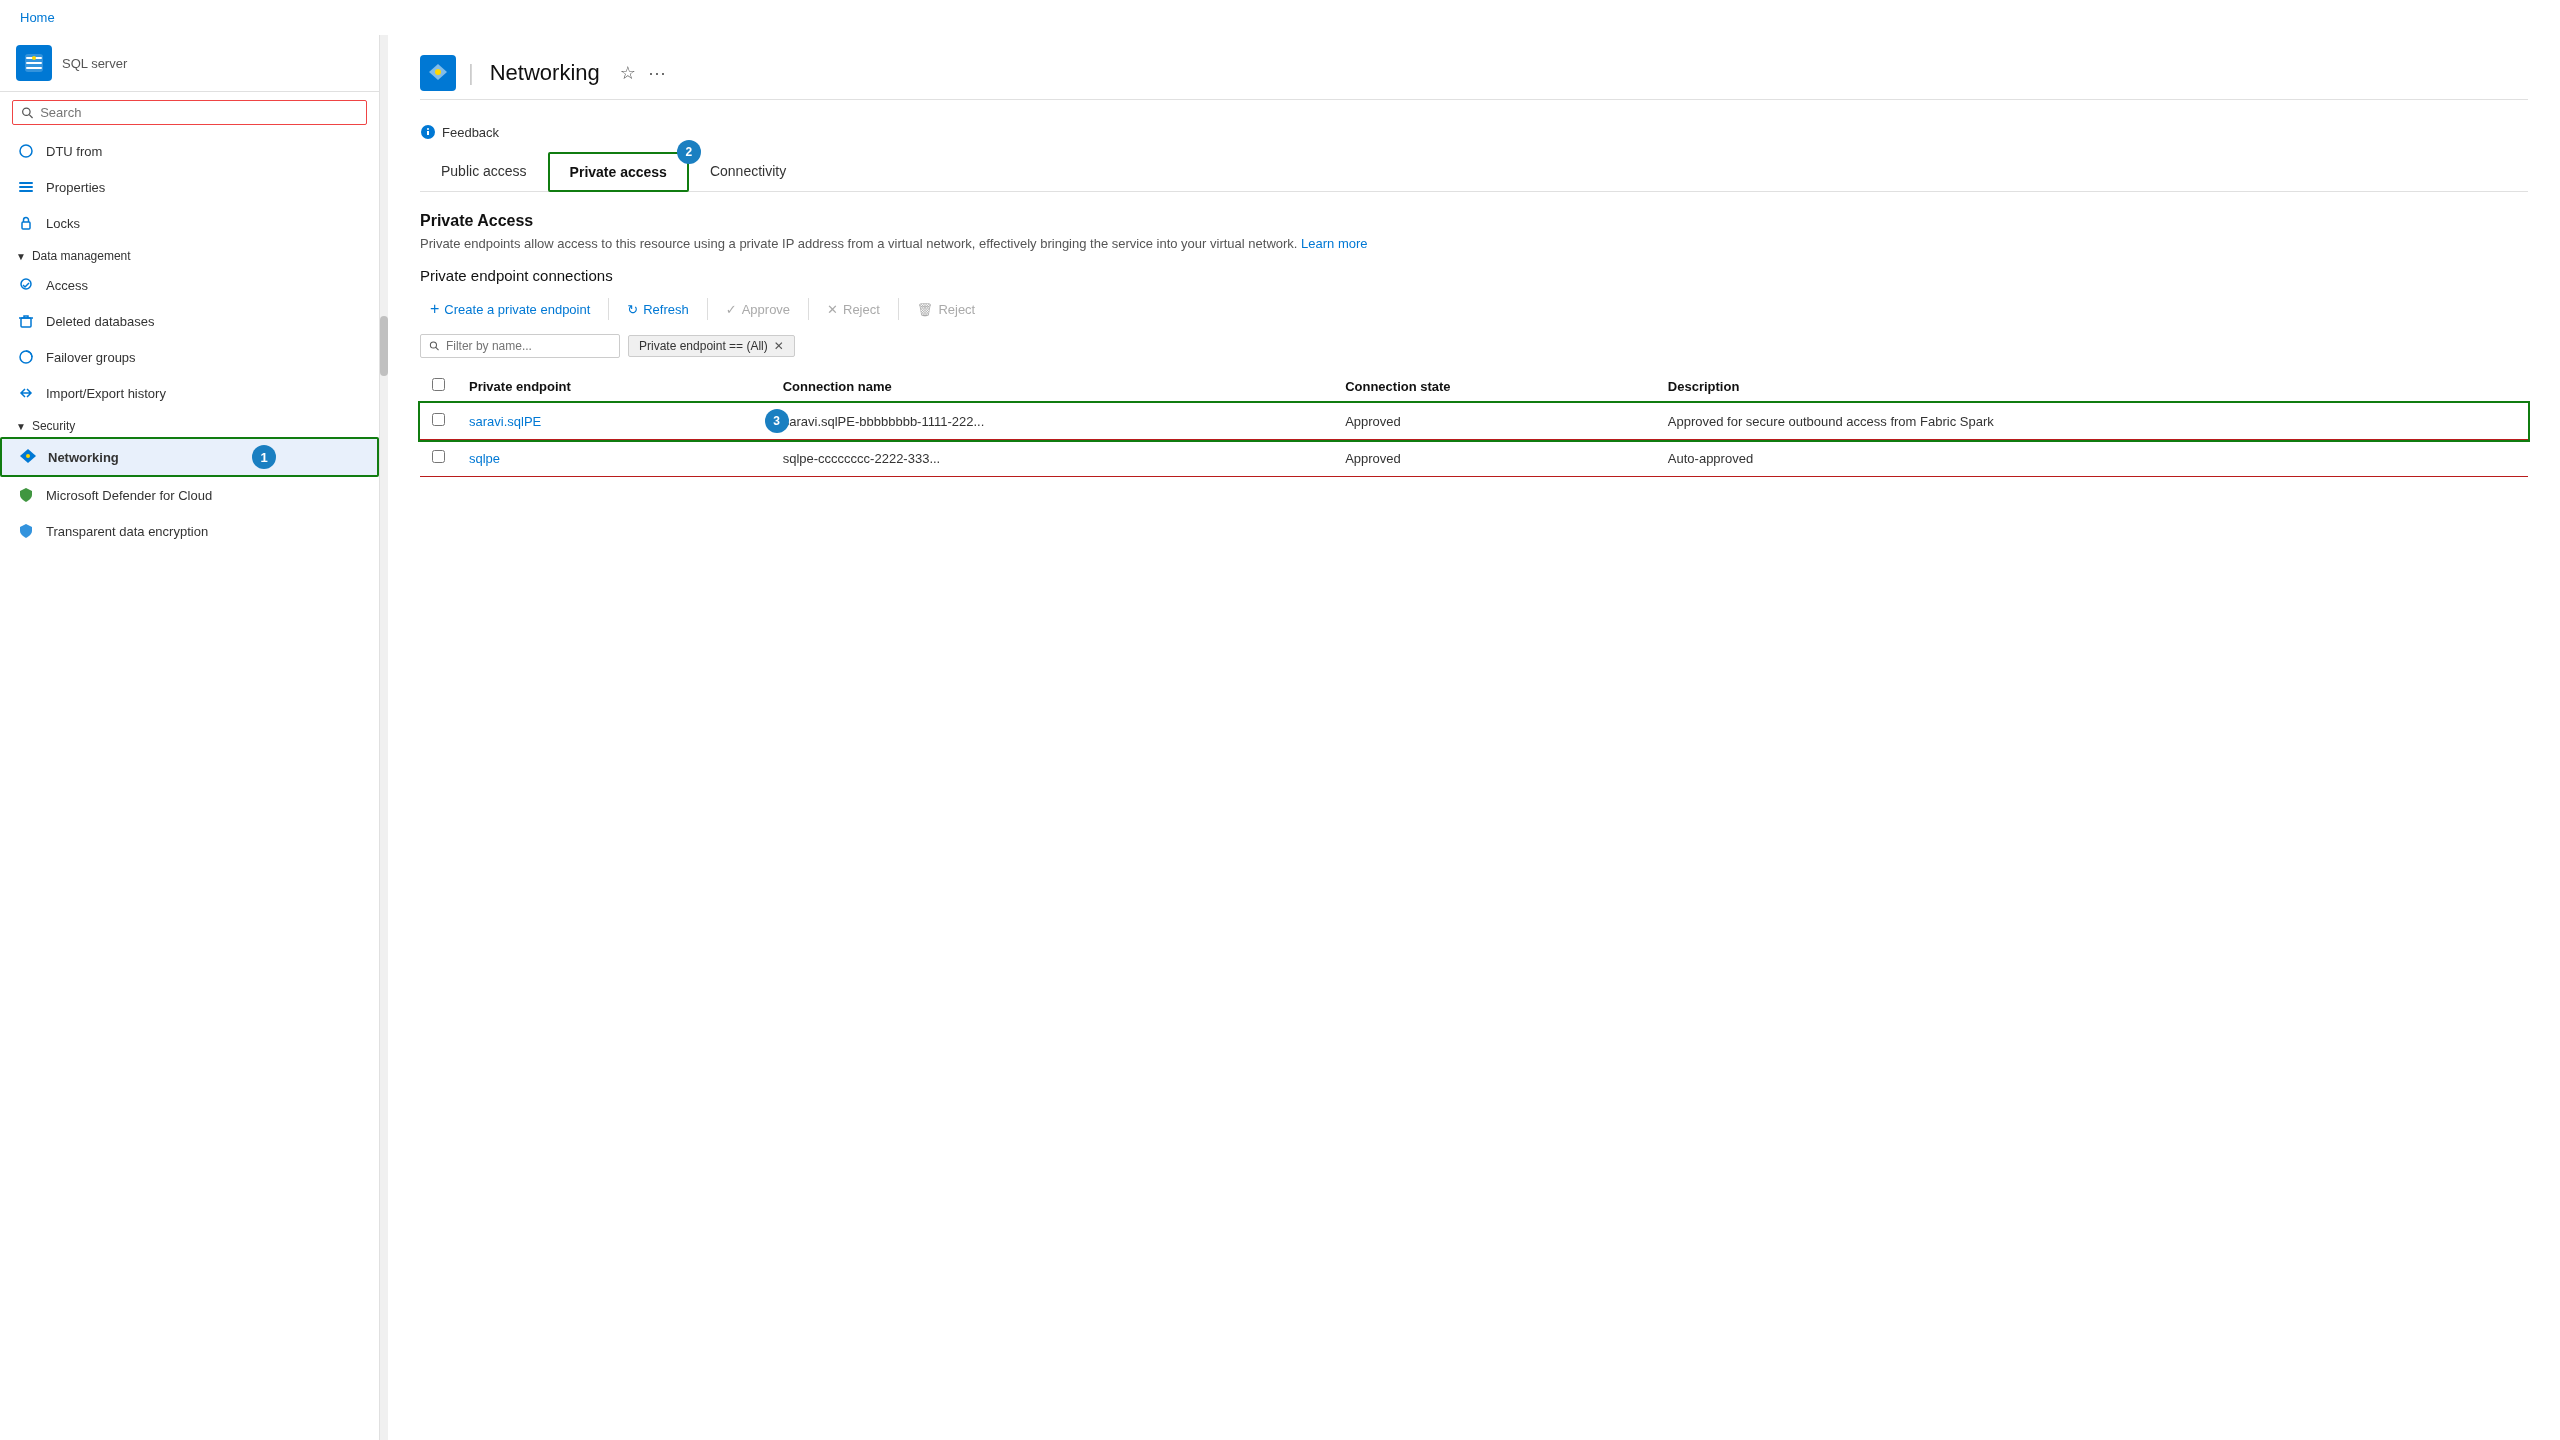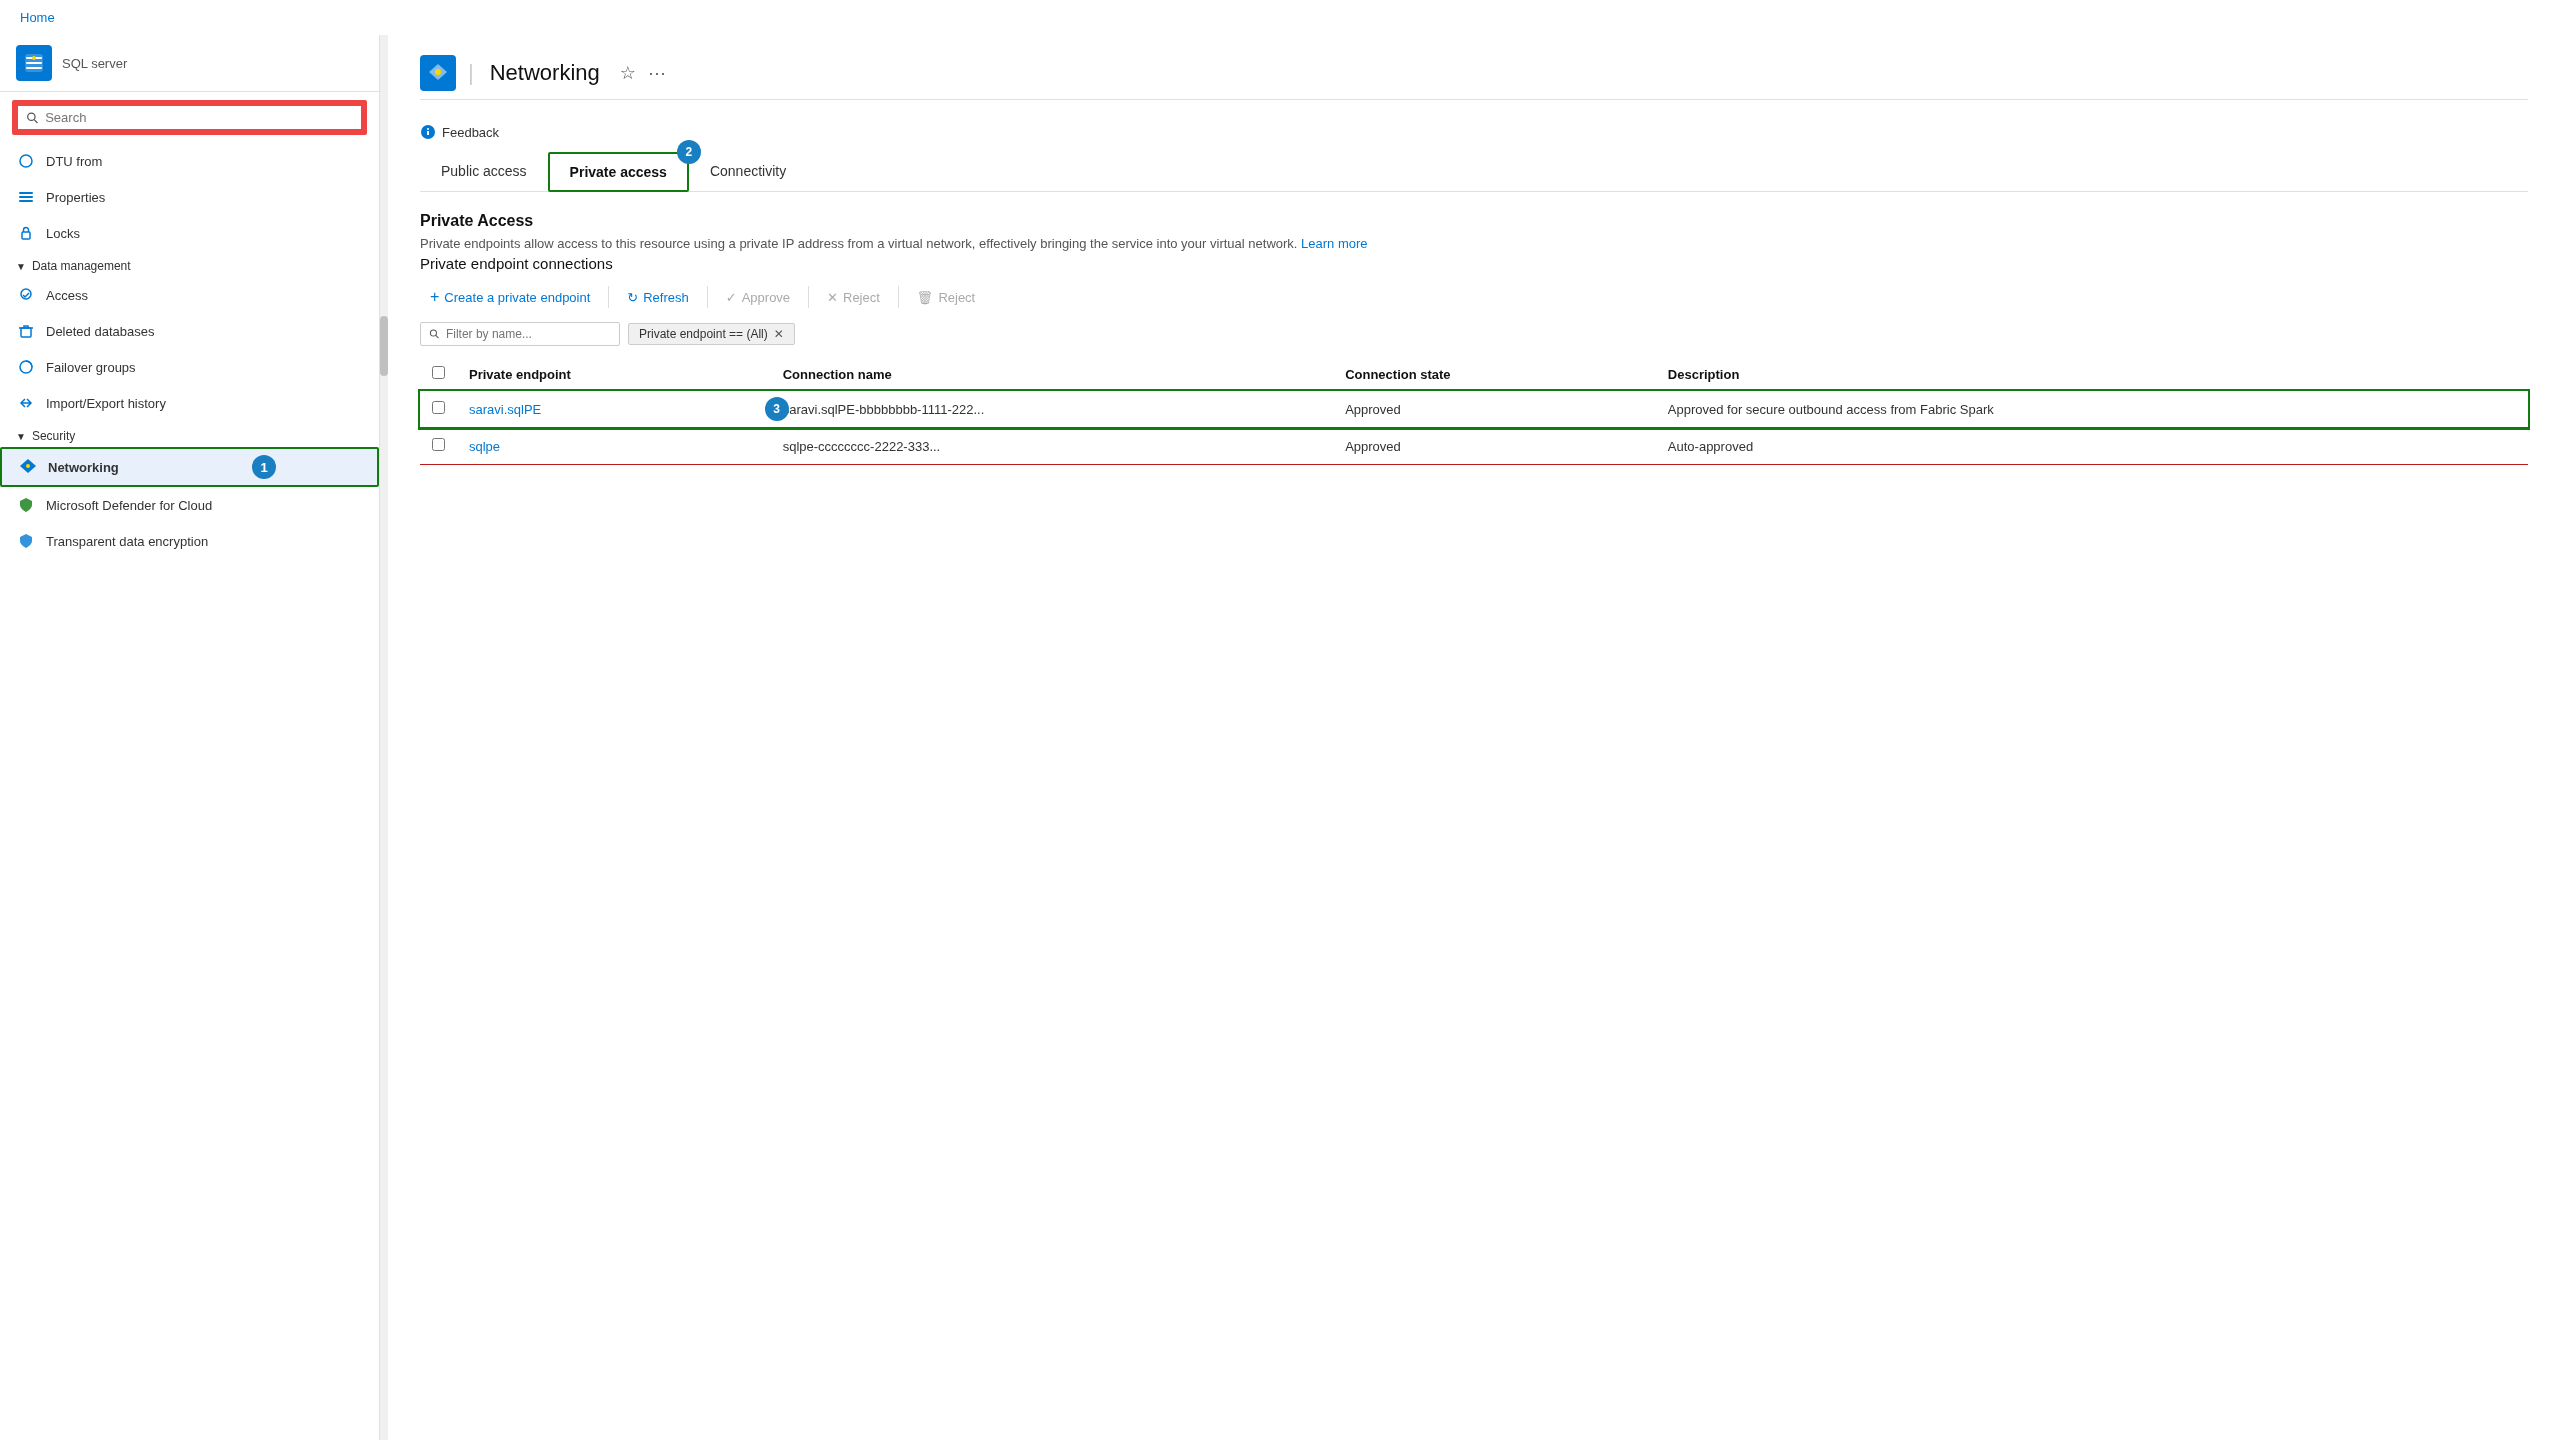--- a/index.html
+++ b/index.html
@@ -11,21 +11,21 @@
 
     
     .sidebar { width: 380px; border-right: 1px solid #e0e0e0; display: flex; flex-direction: column; overflow: hidden; flex-shrink: 0; }
 
     .sidebar-header { display: flex; align-items: center; padding: 10px 16px 10px 16px; gap: 10px; border-bottom: 1px solid #e0e0e0; }
     .sidebar-icon { width: 36px; height: 36px; background: #0078d4; border-radius: 4px; display: flex; align-items: center; justify-content: center; }
     .sidebar-icon svg { width: 22px; height: 22px; }
     .sidebar-title { font-size: 13px; color: #555; }
 
     .sidebar-search { padding: 8px 12px; }
-    .sidebar-search-box { display: flex; align-items: center; border: 6px solid #ef4444; border-radius: 2px; padding: 4px 8px; gap: 6px; background: #fff; }
+    .sidebar-search-box { display: flex; align-items: center; border: 1px solid #ef4444; border-radius: 2px; padding: 4px 8px; gap: 6px; background: #fff; }
     .sidebar-search-box input { border: none; outline: none; font-size: 13px; width: 100%; }
 
     .sidebar-nav { overflow-y: auto; flex: 1; }
     .sidebar-nav-item { display: flex; align-items: center; gap: 10px; padding: 8px 16px; cursor: pointer; font-size: 13px; color: #333; }
     .sidebar-nav-item.active { background: #e8f0fb; font-weight: 600; }
     .sidebar-nav-item .item-icon { width: 20px; height: 20px; display: flex; align-items: center; justify-content: center; flex-shrink: 0; }
     .sidebar-section-header { display: flex; align-items: center; gap: 6px; padding: 8px 16px 4px 16px; font-size: 12px; color: #333; cursor: pointer; }
     .sidebar-section-header .chevron { font-size: 10px; }
 
     .badge-circle { width: 24px; height: 24px; border-radius: 50%; display: flex; align-items: center; justify-content: center; font-size: 13px; font-weight: 600; color: #fff; flex-shrink: 0; }
@@ -42,21 +42,21 @@
 
     .feedback-bar { display: flex; align-items: center; gap: 6px; padding: 8px 0 12px 0; color: #333; font-size: 13px; cursor: pointer; }
 
     
     .tabs { display: flex; gap: 0; border-bottom: 1px solid #e0e0e0; margin-bottom: 20px; }
     .tab { padding: 10px 20px; cursor: pointer; font-size: 14px; color: #333; border: 1px solid transparent; position: relative; }
     .tab.active { border: 2px solid #107c10; border-radius: 2px; font-weight: 600; color: #111; background: #fff; margin-bottom: -1px; }
 
     
     .section-title { font-size: 16px; font-weight: 600; margin-bottom: 6px; color: #111; }
-    .section-desc { font-size: 13px; color: #555; margin-bottom: 4px; }
+    .section-desc { font-size: 13px; color: #555; margin-bottom: 16px; }
     .section-desc a { color: #0078d4; text-decoration: none; }
 
     .connections-title { font-size: 15px; font-weight: 400; margin-bottom: 10px; color: #111; }
 
     .toolbar { display: flex; align-items: center; gap: 4px; margin-bottom: 10px; flex-wrap: wrap; }
     .toolbar-btn { display: flex; align-items: center; gap: 5px; background: none; border: none; cursor: pointer; font-size: 13px; color: #0078d4; padding: 6px 10px; border-radius: 2px; }
     .toolbar-btn.disabled { color: #aaa; cursor: default; }
     .toolbar-separator { width: 1px; height: 22px; background: #ddd; margin: 0 4px; }
 
     .filter-bar { display: flex; align-items: center; gap: 8px; margin-bottom: 12px; }

